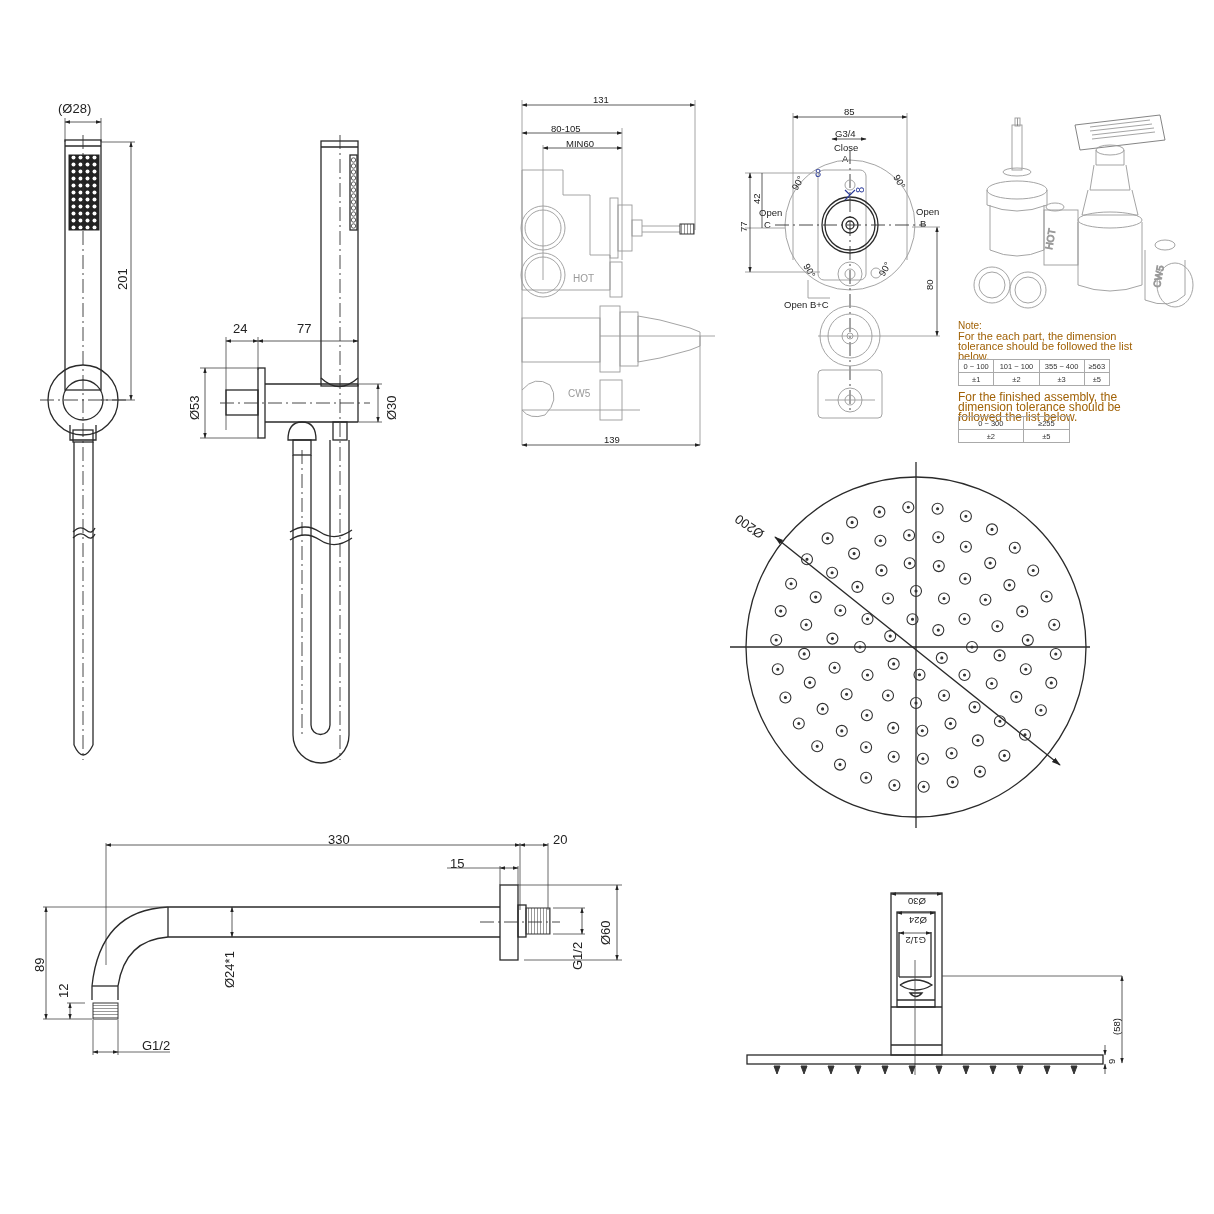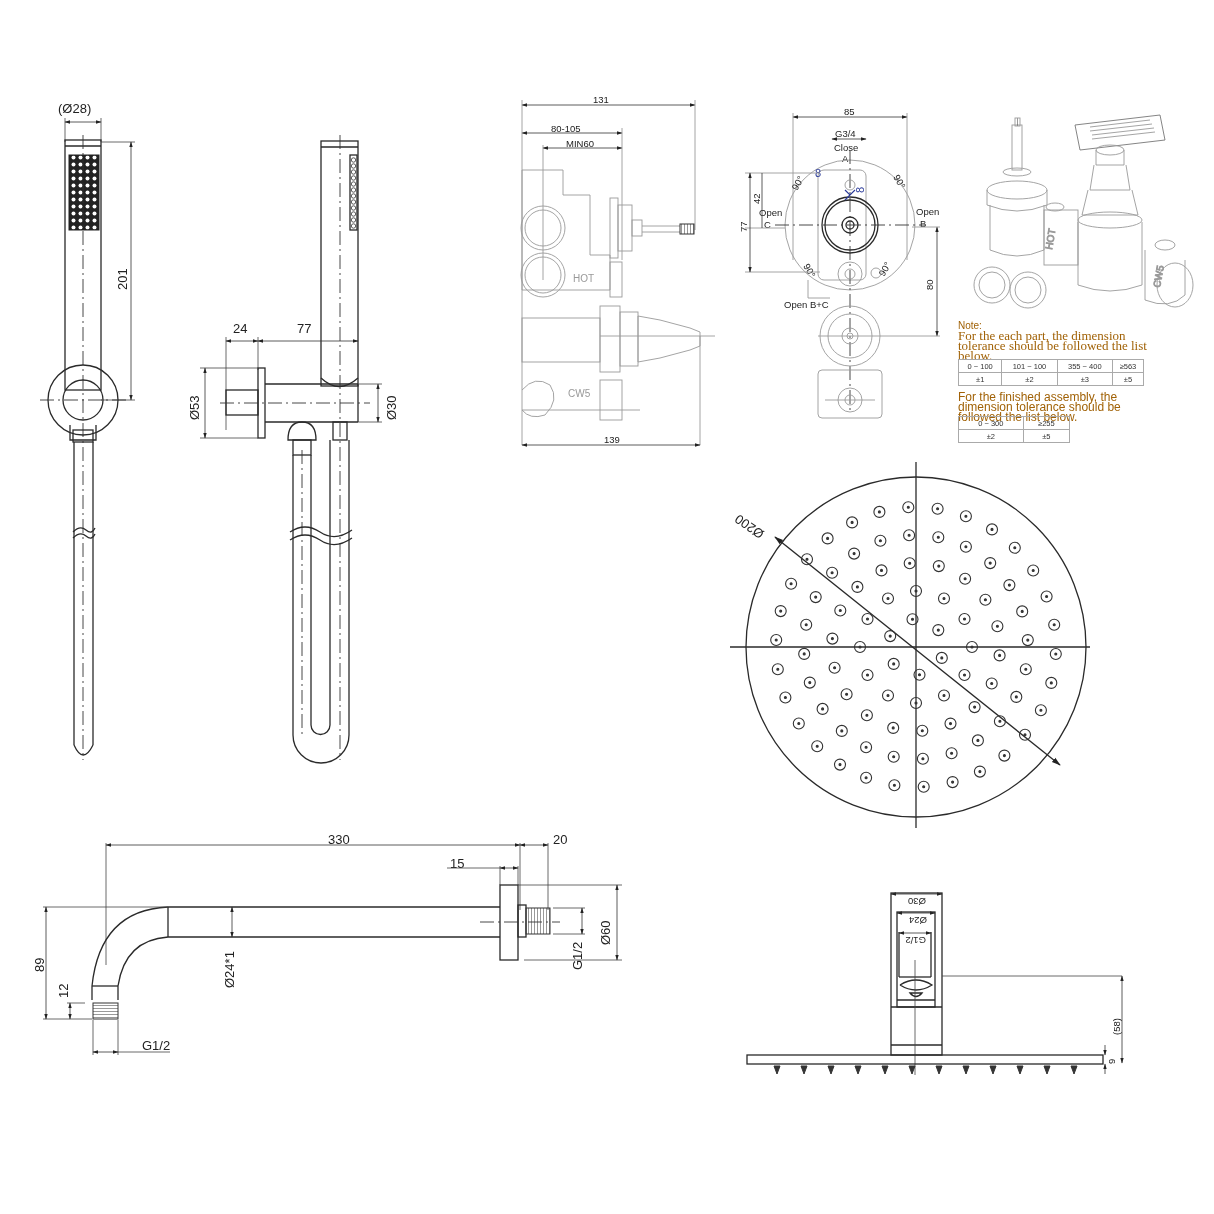--- a/index.html
+++ b/index.html
@@ -547,23 +547,23 @@
         <path d="M990,1066 L996,1066 L993,1074 Z"></path>
         <path d="M1017,1066 L1023,1066 L1020,1074 Z"></path>
         <path d="M1044,1066 L1050,1066 L1047,1074 Z"></path>
         <path d="M1071,1066 L1077,1066 L1074,1074 Z"></path>
       </g>
   </g>
 </svg>
 
 <div class="note" style="left:958px; top:320px;">
   <div style="font-size:10px;">Note:</div>
-  <div style="font-size:13px; width:200px; line-height:10px;font-family:Liberation Serif, serif;">For the each part, the dimension tolerance should be followed the list below.</div>
+  <div style="font-size:11px; width:200px; line-height:10px;">For the each part, the dimension tolerance should be followed the list below.</div>
 </div>
-<table class="note-table" style="left:958px; top:359px; width:186px;">
+<table class="note-table" style="left:958px; top:359px; width:152px;">
   <tbody>
       <tr>
     <td>0 ~ 100</td>
     <td>101 ~ 100</td>
     <td>355 ~ 400</td>
     <td>≥563</td>
   </tr>
   <tr>
     <td>±1</td>
     <td>±2</td>

